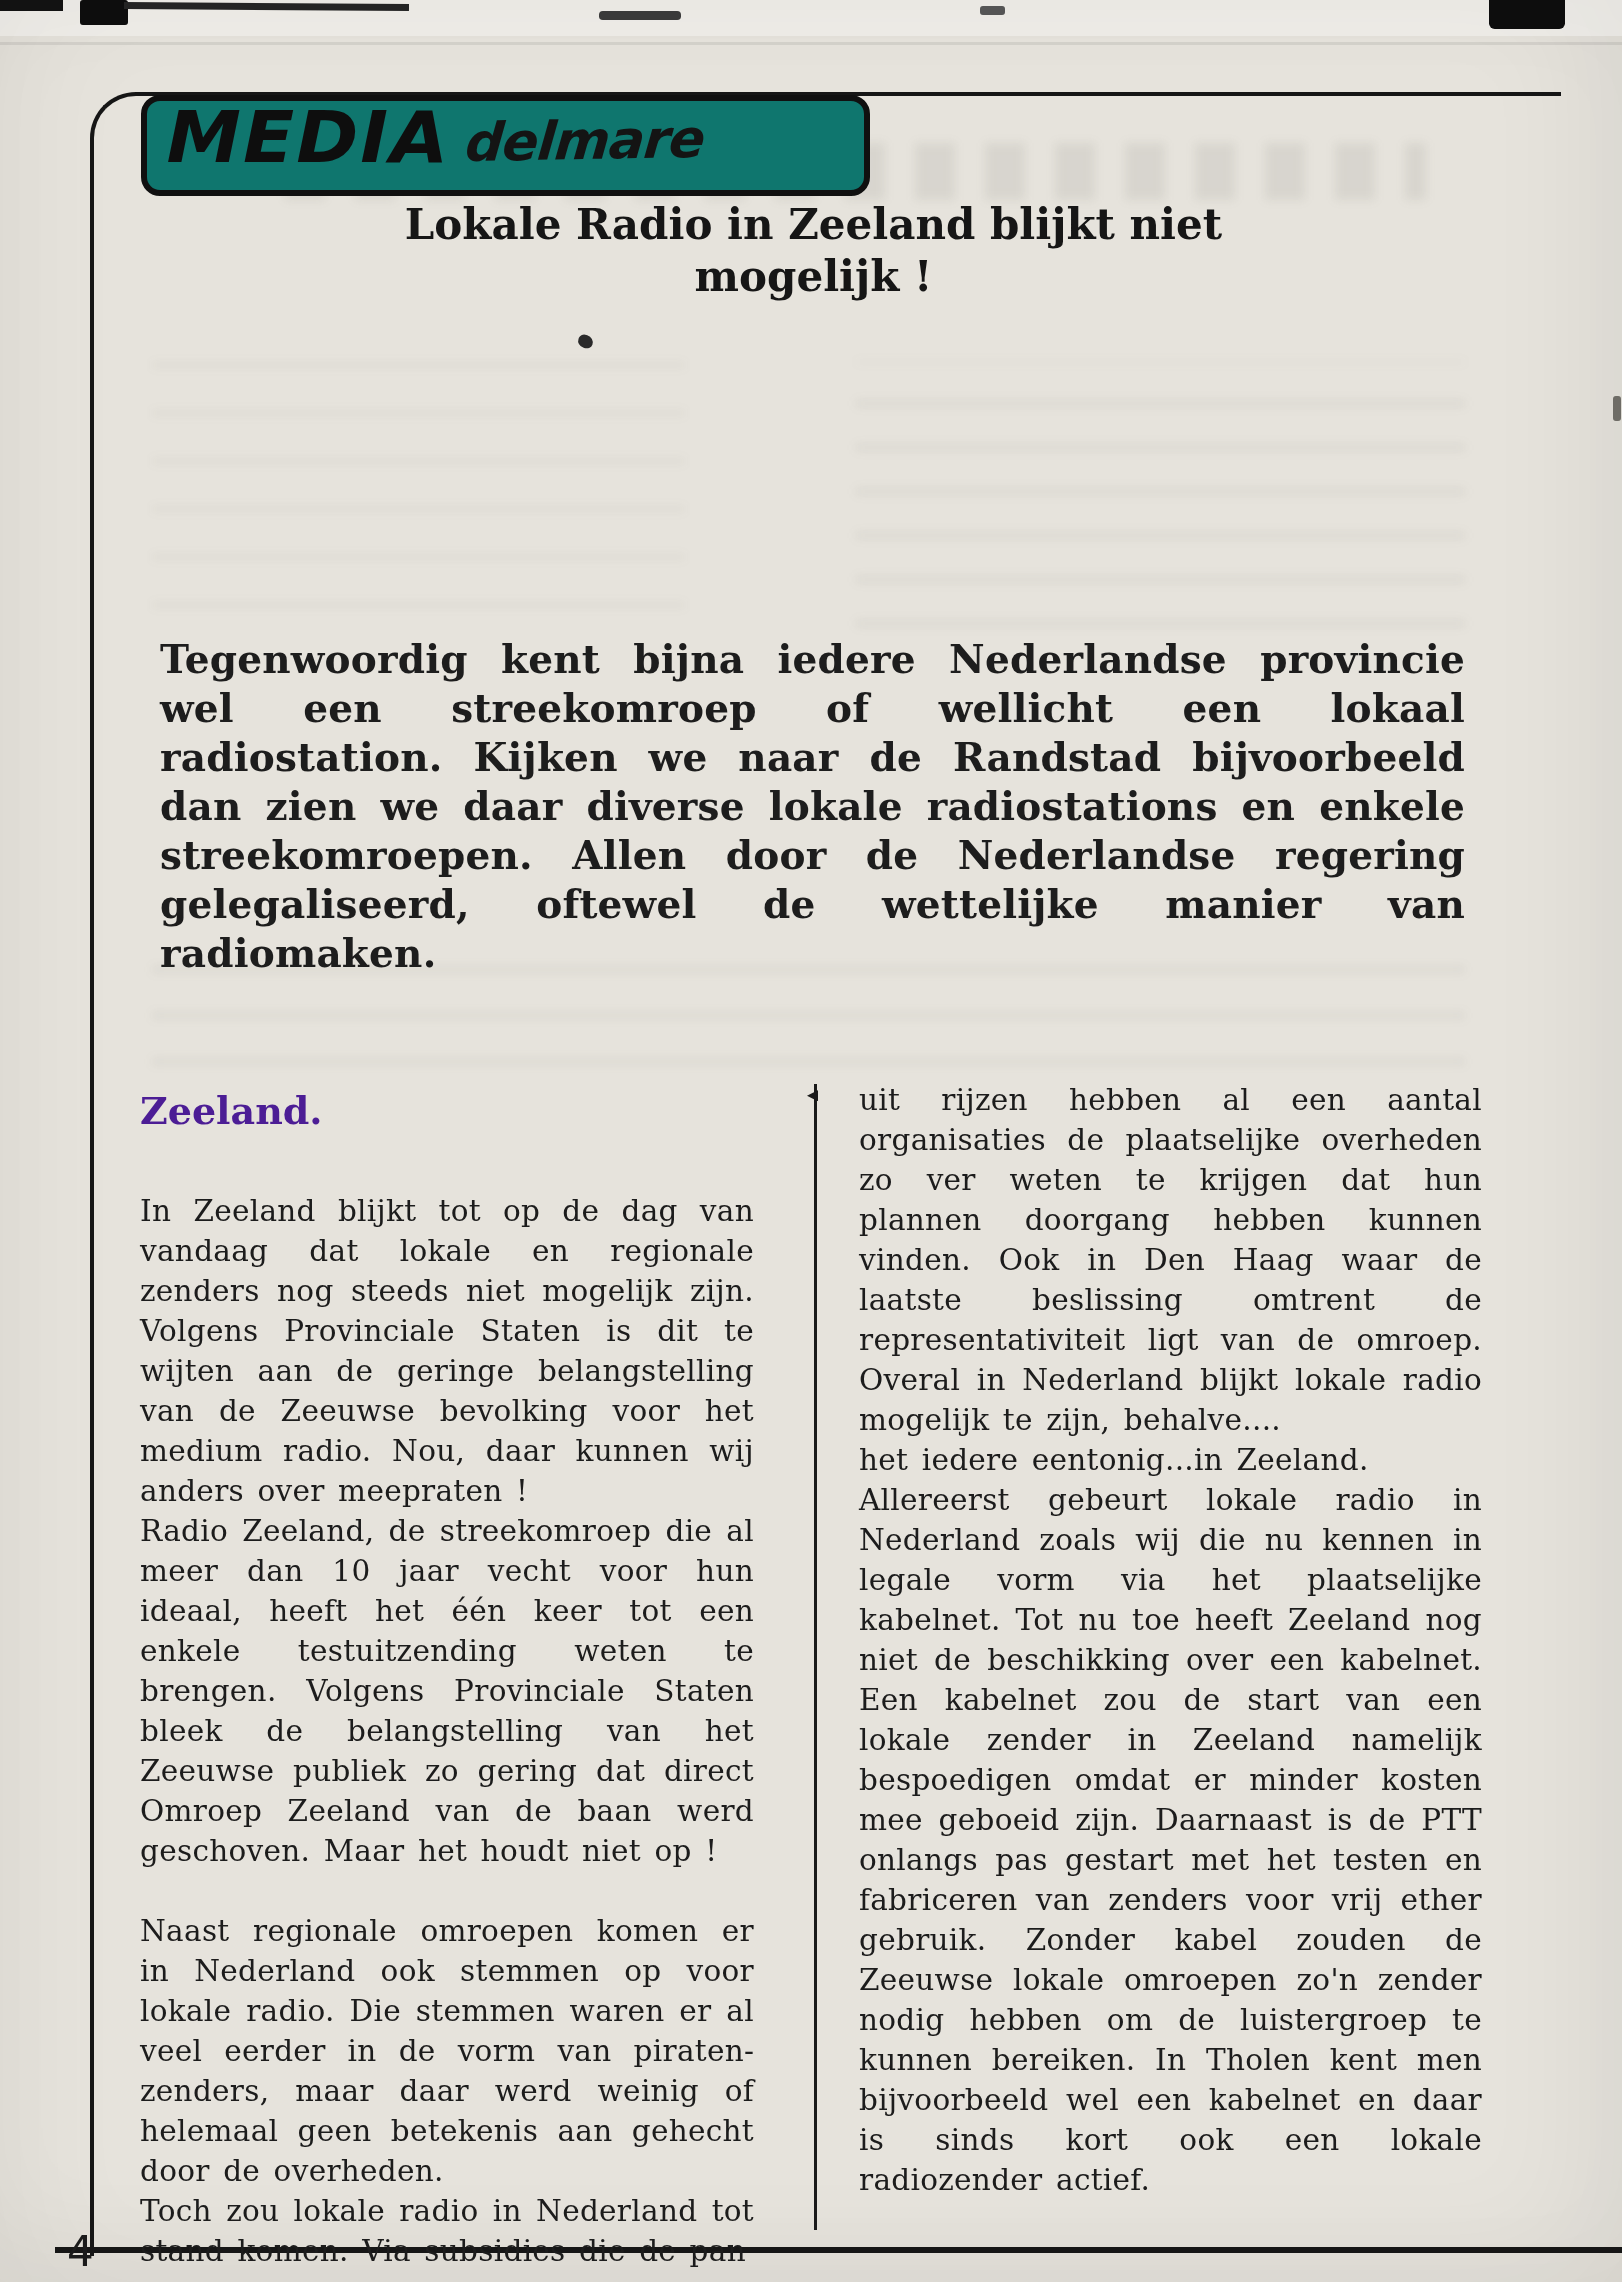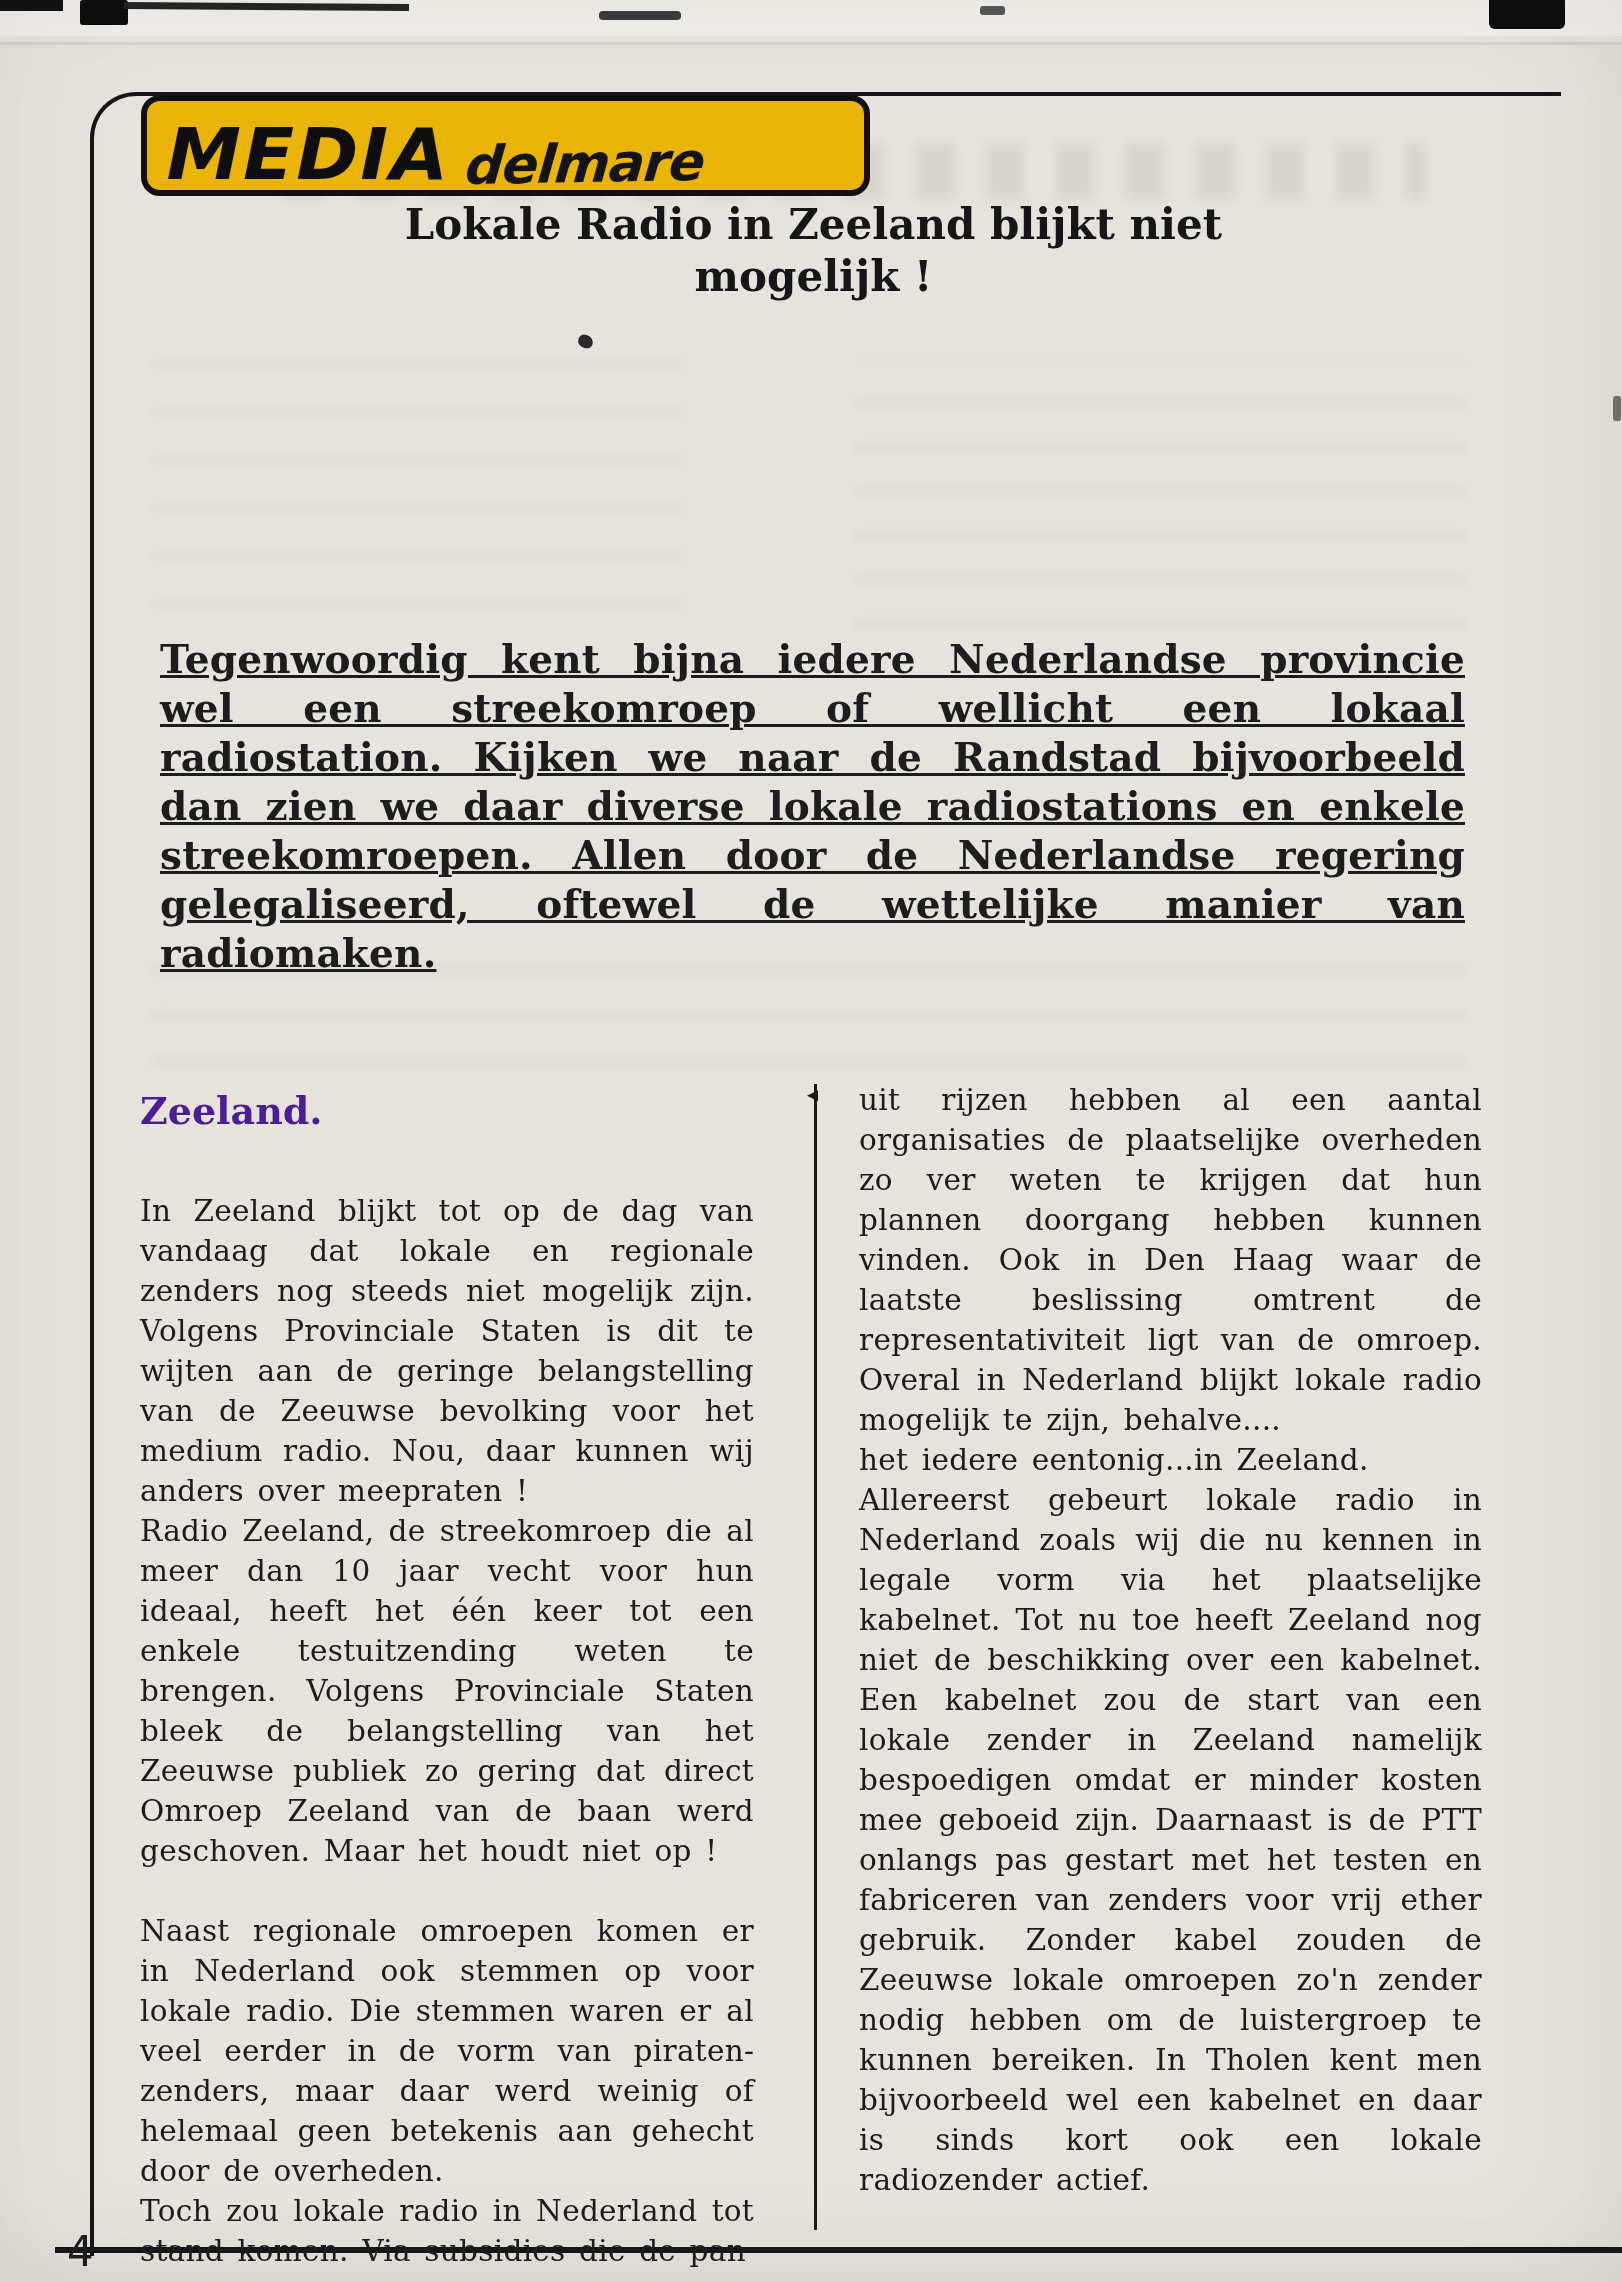--- a/index.html
+++ b/index.html
@@ -36,43 +36,43 @@
   
   .frame{
     position:absolute;left:90px;top:92px;width:1467px;height:2160px;
     border-left:4.8px solid #161616;border-top:4.8px solid #161616;
     border-top-left-radius:46px;
   }
   .bottom-rule{position:absolute;left:55px;top:2247px;width:1567px;height:5.7px;background:#161616;}
   
   .masthead{
     position:absolute;left:141px;top:95px;width:729px;height:101px;
-    background:#eab308;border:6.7px solid #101010;border-radius:19px;
-    display:flex;align-items:flex-end;padding:0 25px;gap:21px;box-sizing:border-box;
+    background:#0f766e;border:6.7px solid #101010;border-radius:19px;
+    display:flex;align-items:flex-start;padding:0 25px;gap:21px;box-sizing:border-box;
   }
   .media-word{
     font-family:"DejaVu Sans", sans-serif;font-weight:bold;font-style:italic;
     font-size:72px;line-height:1;letter-spacing:1.9px;color:#0e0e0e;transform:scaleX(1.04);
   }
   .delmare-word{
     font-family:"DejaVu Sans", sans-serif;font-weight:bold;font-style:italic;
     font-size:53px;line-height:1;letter-spacing:-1px;color:#141414;
     transform:skewX(-6deg) rotate(-1deg);margin-top:13.3px;
   }
   
   .title{
     position:absolute;left:105px;top:199px;width:1417px;margin:0;
     text-align:center;font-weight:bold;font-size:42px;line-height:1.24;
     font-family:"DejaVu Serif", serif;color:#161616;
   }
   .title span{display:block;}
   .intro{
     position:absolute;left:160px;top:635px;width:1305px;margin:0;
     font-size:39px;line-height:49px;font-weight:bold;
-    text-align:justify;word-spacing:6.7px;letter-spacing:0.2px;color:#1d1d1d;text-decoration:underline;
+    text-align:justify;word-spacing:6.7px;letter-spacing:0.2px;color:#1d1d1d;
   }
   .section-heading{
     position:absolute;left:140px;top:1088px;margin:0;
     font-size:38px;font-weight:bold;color:#4c1d95;
   }
   .col{position:absolute;font-size:29.5px;line-height:40px;text-align:justify;
        word-spacing:3.8px;letter-spacing:0.3px;color:#1c1c1c;}
   .col p{margin:0;}
   .col p.gap{margin-top:40px;}
   .col-left{left:140px;top:1191px;width:614px;}

